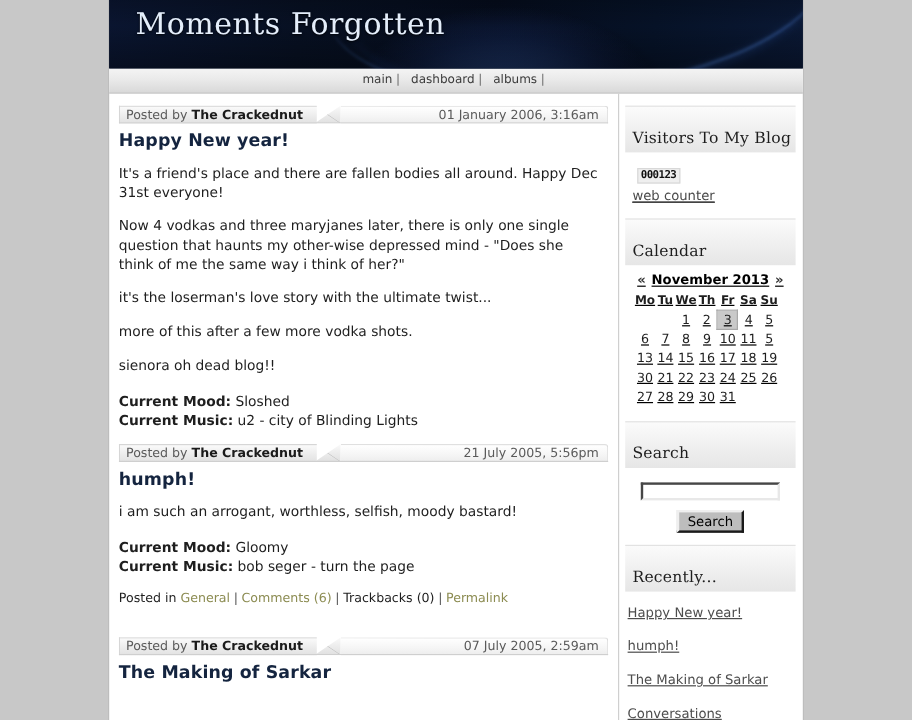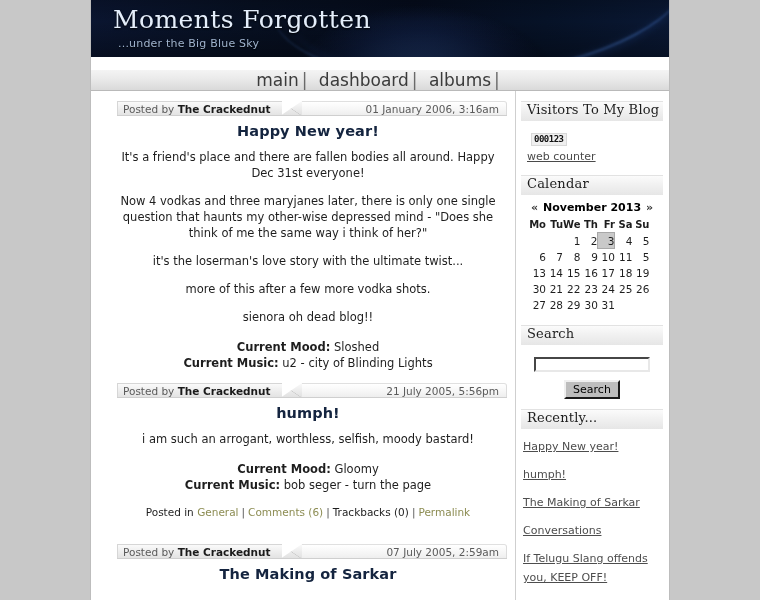--- a/index.html
+++ b/index.html
@@ -81,23 +81,22 @@
     letter-spacing: 0.2px;
     text-shadow: 0 1px 1px rgba(0,0,0,0.8);
   }
   
   .navbar {
     height: 20px;
     background: linear-gradient(180deg, #f4f4f4 0%, #eaeaea 45%, #d9d9d9 100%);
     border-bottom: 1px solid #b9b9b9;
     text-align: center;
     line-height: 20px;
-    font-size: 17px;
+    font-size: 10px;
     white-space: nowrap;
-    margin-top: 13px;
   }
   .navbar a {
     color: #3b3b3b;
     text-decoration: none;
     margin: 0 1px;
   }
   .navbar .sep { color: #6a6a6a; margin: 0 5px 0 2px; }
 
   
   .cols { position: relative; }
@@ -115,21 +114,21 @@
   }
   .side-col:before {
     content: "";
     position: absolute;
     left: -2px; top: 0; bottom: -600px;
     width: 1px;
     background: #cfcfcf;
   }
 
   
-  .post { padding: 0 0 2px 18px; text-align: center; }
+  .post { padding: 0 0 2px 0; }
   .post-head {
     position: relative;
     height: 15px;
     margin: 10px 8px 0 8px;
     font-size: 10.5px;
     overflow: hidden;
   }
   .post-head .left {
     position: absolute; left: 0; top: 0;
     height: 15px; width: 164px;
@@ -203,26 +202,26 @@
   .post-footer .bar { color: #555; margin: 0 3px; }
 
   
   .side-block { margin: 0 6px 0 4px; }
   .side-head {
     font-family: "DejaVu Serif", "Liberation Serif", serif;
     font-size: 13px;
     font-weight: normal;
     color: #1d1d1d;
     background: linear-gradient(180deg,#fbfbfb 0%, #f0f0f0 50%, #e6e6e6 100%);
-    padding: 0 0 4px 6px;
+    padding: 19px 0 4px 6px;
     margin: 0 0 6px 0;
     border-top: 1px solid #e2e2e2;
     letter-spacing: 0.2px;
   }
-  .side-body { padding: 0 4px 12px 6px; }
+  .side-body { padding: 0 4px 12px 6px; text-decoration: underline; }
   .counter {
     font-family: "DejaVu Sans Mono", "Liberation Mono", monospace;
     font-size: 9px;
     font-weight: bold;
     letter-spacing: -0.5px;
     color: #111;
     background: #efefef;
     border: 1px solid #d8d8d8;
     display: inline-block;
     padding: 0 2px;
@@ -238,21 +237,21 @@
   }
   
   table.cal {
     border-collapse: collapse;
     font-size: 10.5px;
     color: #1e1e1e;
     margin: 2px 0 0 2px;
   }
   table.cal th, table.cal td {
     width: 17px; height: 16px;
-    text-align: right;
+    text-align: center;
     vertical-align: middle;
     font-weight: normal;
     padding: 0;
   }
   table.cal th.dow { font-weight: bold; font-size: 10px; }
   .cal-nav {
     display: flex;
     justify-content: space-between;
     align-items: center;
     width: 122px;
@@ -303,21 +302,20 @@
 <body>
 
 <div id="page">
   <div class="container">
 
     <div class="banner">
       <div class="swoosh2"></div>
       <div class="swoosh"></div>
       <div class="vign"></div>
       <h1 class="site-title">Moments Forgotten</h1>
-      <div class="site-tagline">...under the Big Blue Sky</div>
     </div>
 
     <div class="navbar">
       <a href="#">main</a><span class="sep">|</span>
       <a href="#">dashboard</a><span class="sep">|</span>
       <a href="#">albums</a><span class="sep">|</span>
     </div>
 
     <div class="cols">
 

